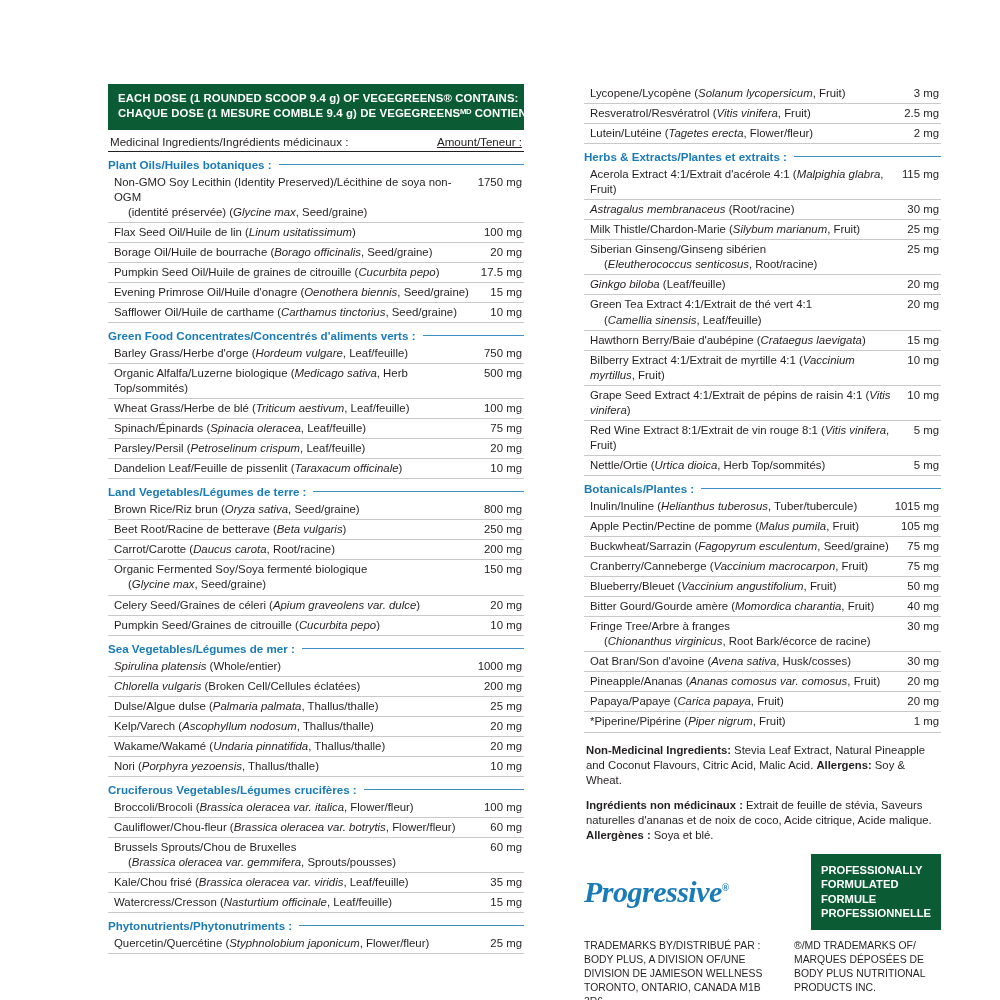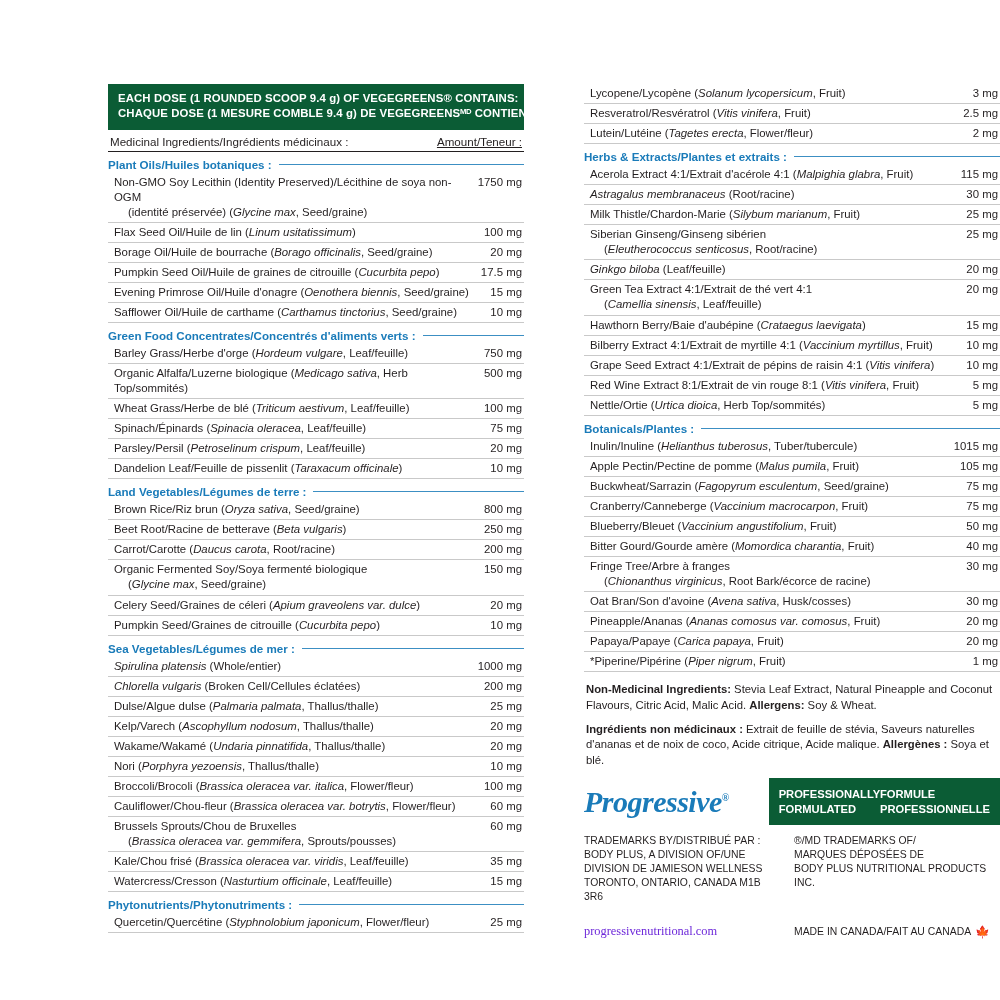--- a/index.html
+++ b/index.html
@@ -101,21 +101,21 @@
   }
   .logo-text sup { font-size:10px; font-style:normal; vertical-align:super; }
   .prof-box {
     flex:1;
     background:#0b5c35;
     color:#fff;
     font-size:11.2px;
     font-weight:bold;
     line-height:1.3;
     padding:9px 10px;
-    display:flex; justify-content:center;
+    display:flex; flex-direction:column; justify-content:center;
   }
   .addr-row { display:flex; gap:14px; margin-top:9px; }
   .addr {
     width:196px;
     font-size:10.4px;
     line-height:1.35;
   }
   .addr2 {
     flex:1;
     font-size:10.4px;
@@ -261,20 +261,24 @@
           <div class="name">Kelp/Varech (<i>Ascophyllum nodosum</i>, Thallus/thalle)</div>
           <div class="amt">20 mg</div>
         </div>
         <div class="row">
           <div class="name">Wakame/Wakamé (<i>Undaria pinnatifida</i>, Thallus/thalle)</div>
           <div class="amt">20 mg</div>
         </div>
         <div class="row">
           <div class="name">Nori (<i>Porphyra yezoensis</i>, Thallus/thalle)</div>
           <div class="amt">10 mg</div>
+        </div>
+        <div class="section-title">
+          <span class="txt">Cruciferous Vegetables/Légumes crucifères :</span>
+          <span class="rule"></span>
         </div>
         <div class="row">
           <div class="name">Broccoli/Brocoli (<i>Brassica oleracea var. italica</i>, Flower/fleur)</div>
           <div class="amt">100 mg</div>
         </div>
         <div class="row">
           <div class="name">Cauliflower/Chou-fleur (<i>Brassica oleracea var. botrytis</i>, Flower/fleur)</div>
           <div class="amt">60 mg</div>
         </div>
         <div class="row">

